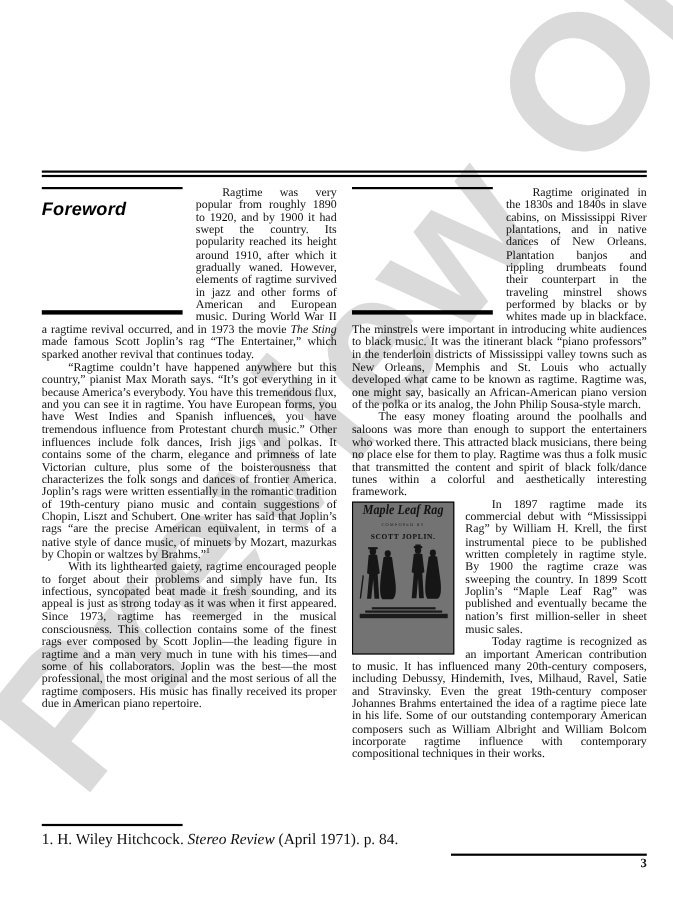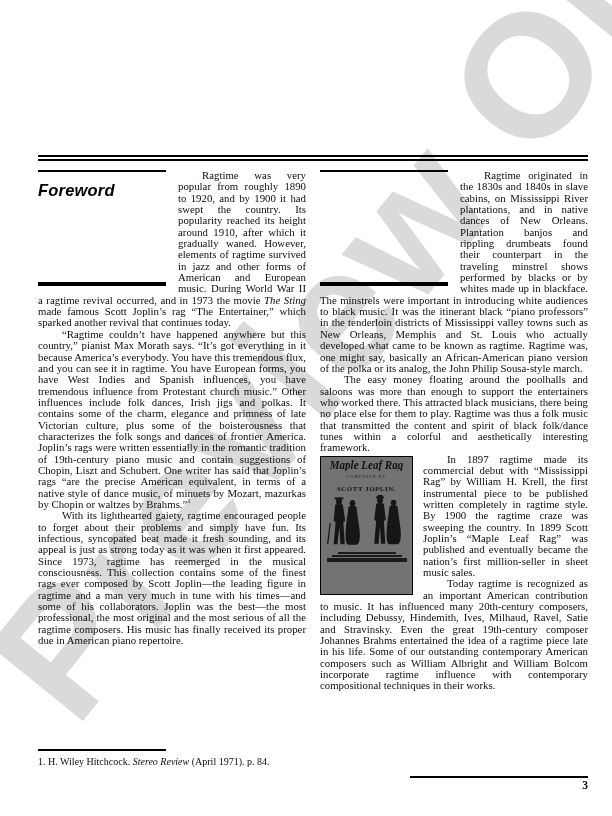--- a/index.html
+++ b/index.html
@@ -48,21 +48,21 @@
   }
   .cover-composedby { font-size:4px; letter-spacing:1px; margin-top:1px; color:#222; }
   .cover-composer { font-family:"Liberation Serif", serif; font-weight:bold; font-size:6.8px; letter-spacing:0.6px; margin-top:1px; color:#111; }
   .cover-art { display:block; margin:1px auto 0 auto; }
   .cover-bar { background:#1b1b1b; margin:1px auto 0 auto; }
   .b1 { width:58px; height:2px; }
   .b2 { width:70px; height:2px; }
   .b3 { width:80px; height:4px; }
 
   
-  .footnote { position:absolute; left:38px; top:749px; z-index:1; font-size:10px; }
+  .footnote { position:absolute; left:38px; top:749px; z-index:1; font-size:14px; }
   .fn-rule { width:128px; height:2px; background:#000; margin-bottom:5px; }
 
   
   .pagenum-block {
     position:absolute; left:410px; top:776px; width:178px; z-index:1;
     border-top:2px solid #000; text-align:right;
     font-family:"Liberation Serif", serif; font-weight:bold; font-size:11.5px; padding-top:1px;
   }
 </style>
 </head>

